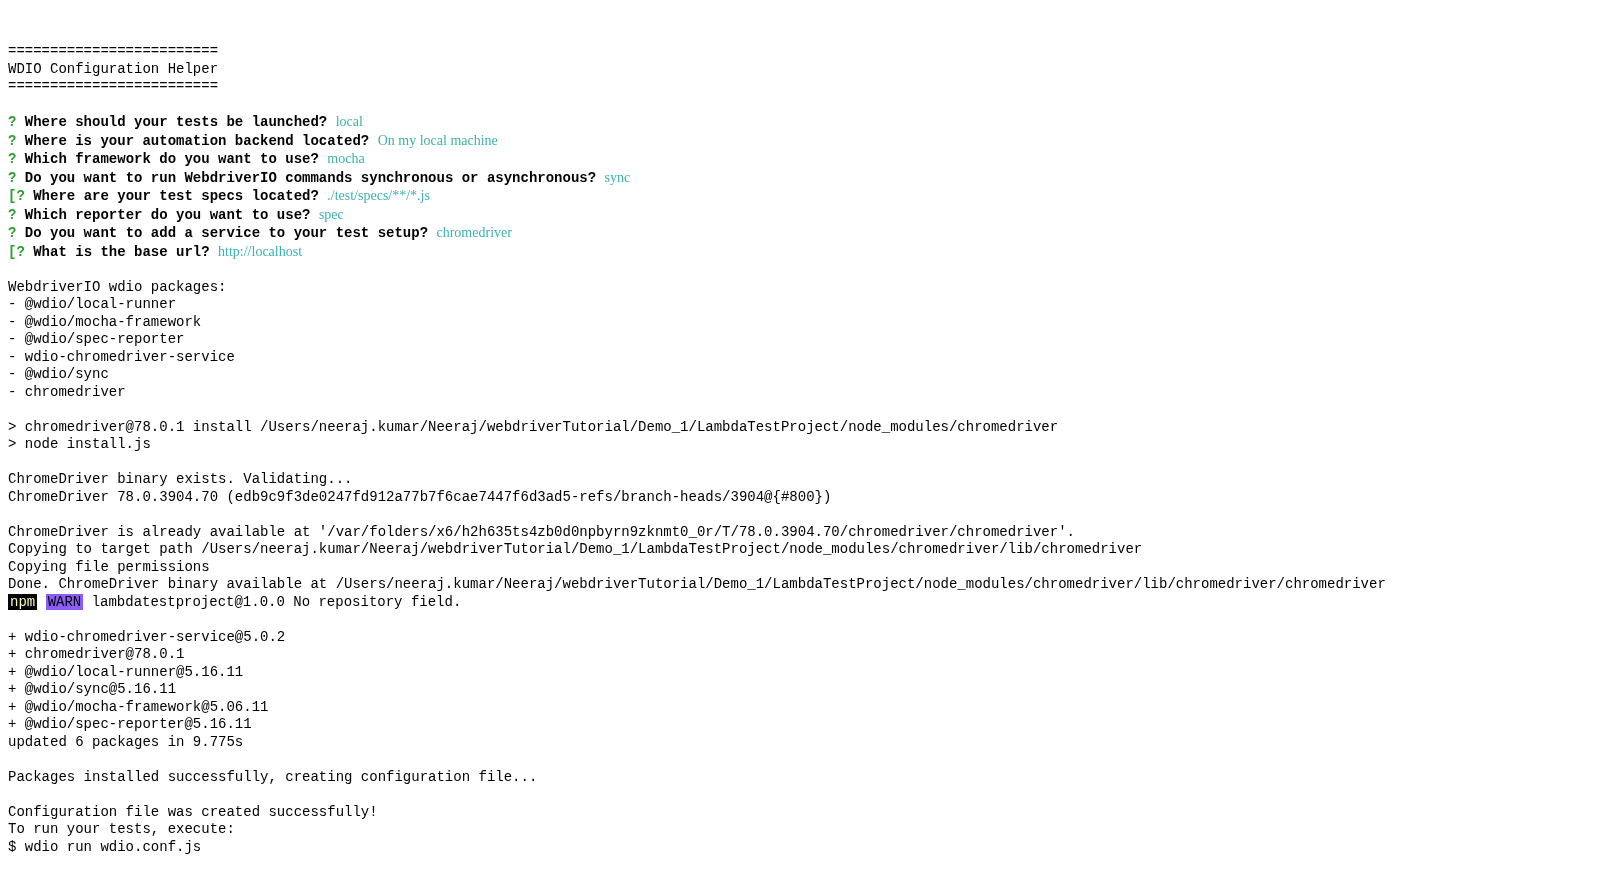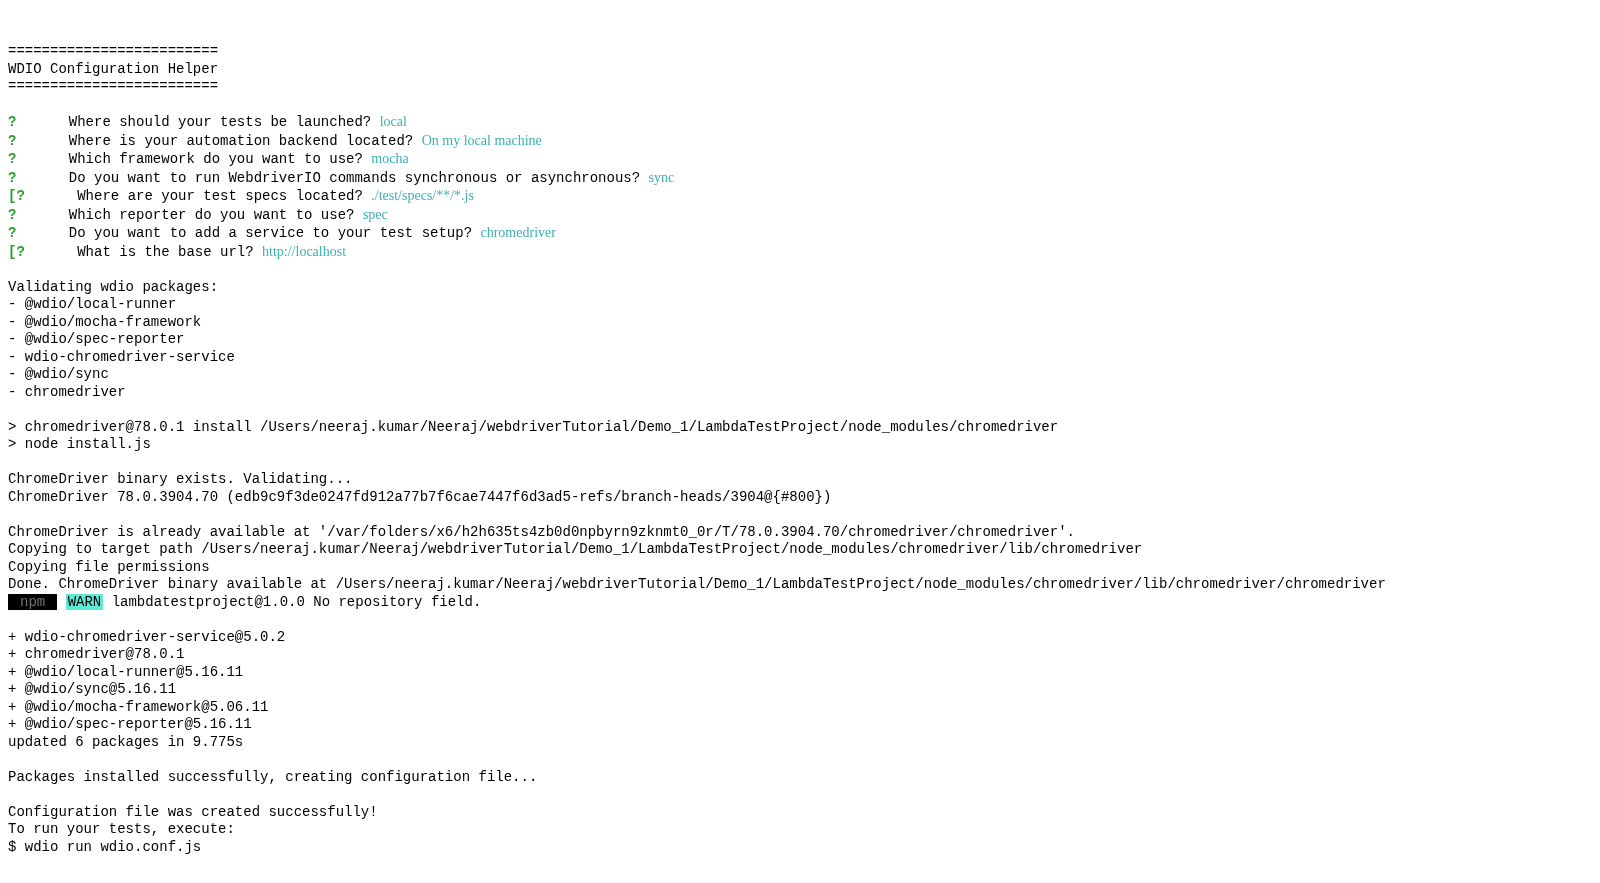--- a/index.html
+++ b/index.html
@@ -9,43 +9,43 @@
       font-family: "Menlo", "Monaco", "Consolas", "Courier New", monospace;
       font-size: 14px;
       line-height: 1.25;
       color: #000000;
       white-space: pre;
     }
     .separator { color: #000; }
     .header-title { color: #000; text-align: right; }
     .q-mark { color: #2e9e2e; font-weight: bold; }
     .q-mark-bracket { color: #2e9e2e; font-weight: bold; }
-    .question { font-weight: normal; color: #000; margin-left: 44px; }
+    .question { font-weight: bold; color: #000; }
     .answer { color: #3db0b0; font-family: Liberation Serif, serif; }
     .plain { color: #000; }
-    .npm-badge { background: #000; color: #737373; padding: 0 12px; }
-    .warn-badge { background: #5eead4; color: #000; padding: 0 2px; }
+    .npm-badge { background: #000; color: #fef9c3; padding: 0 2px; }
+    .warn-badge { background: #8b5cf6; color: #000; padding: 0 2px; }
   </style>
 </head>
 <body>
 
 <div><span class="separator">=========================</span>
 <span class="header-title">WDIO Configuration Helper</span>
 <span class="separator">=========================</span>
 
 <span class="q-mark">?</span> <span class="question">Where should your tests be launched?</span> <span class="answer">local</span>
 <span class="q-mark">?</span> <span class="question">Where is your automation backend located?</span> <span class="answer">On my local machine</span>
 <span class="q-mark">?</span> <span class="question">Which framework do you want to use?</span> <span class="answer">mocha</span>
 <span class="q-mark">?</span> <span class="question">Do you want to run WebdriverIO commands synchronous or asynchronous?</span> <span class="answer">sync</span>
 <span class="q-mark-bracket">[?</span> <span class="question">Where are your test specs located?</span> <span class="answer">./test/specs/**/*.js</span>
 <span class="q-mark">?</span> <span class="question">Which reporter do you want to use?</span> <span class="answer">spec</span>
 <span class="q-mark">?</span> <span class="question">Do you want to add a service to your test setup?</span> <span class="answer">chromedriver</span>
 <span class="q-mark-bracket">[?</span> <span class="question">What is the base url?</span> <span class="answer">http://localhost</span>
 
-<span class="plain">Validating wdio packages:</span>
+<span class="plain">WebdriverIO wdio packages:</span>
 <span class="plain">- @wdio/local-runner</span>
 <span class="plain">- @wdio/mocha-framework</span>
 <span class="plain">- @wdio/spec-reporter</span>
 <span class="plain">- wdio-chromedriver-service</span>
 <span class="plain">- @wdio/sync</span>
 <span class="plain">- chromedriver</span>
 
 <span class="plain">&gt; chromedriver@78.0.1 install /Users/neeraj.kumar/Neeraj/webdriverTutorial/Demo_1/LambdaTestProject/node_modules/chromedriver</span>
 <span class="plain">&gt; node install.js</span>
 

